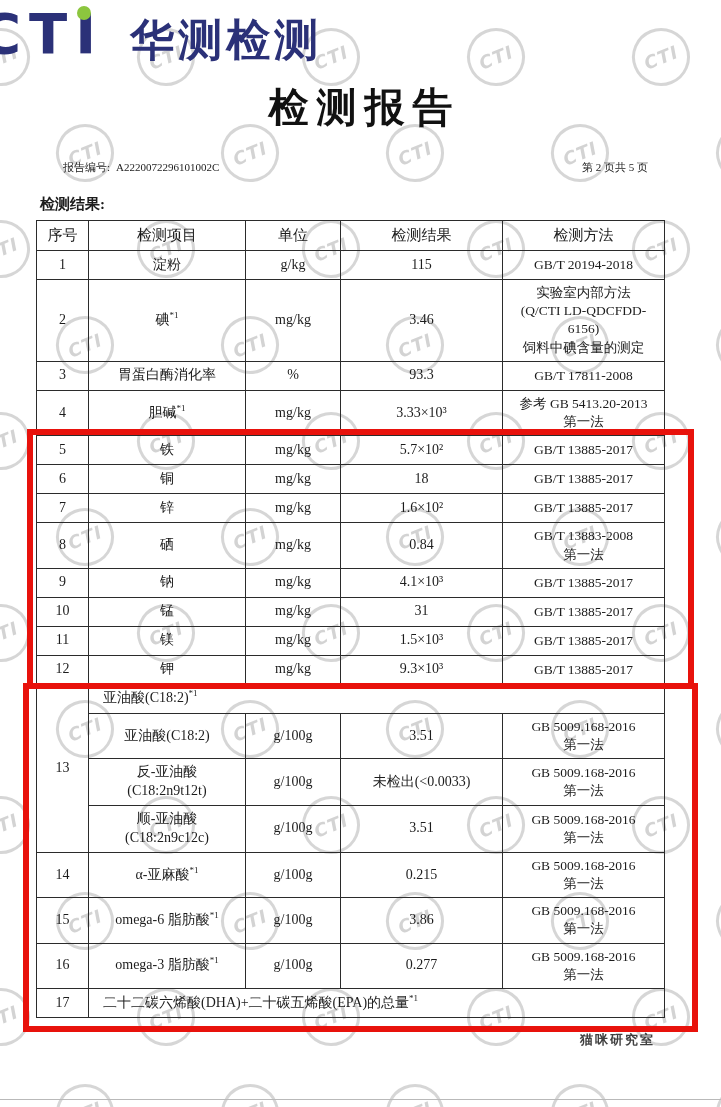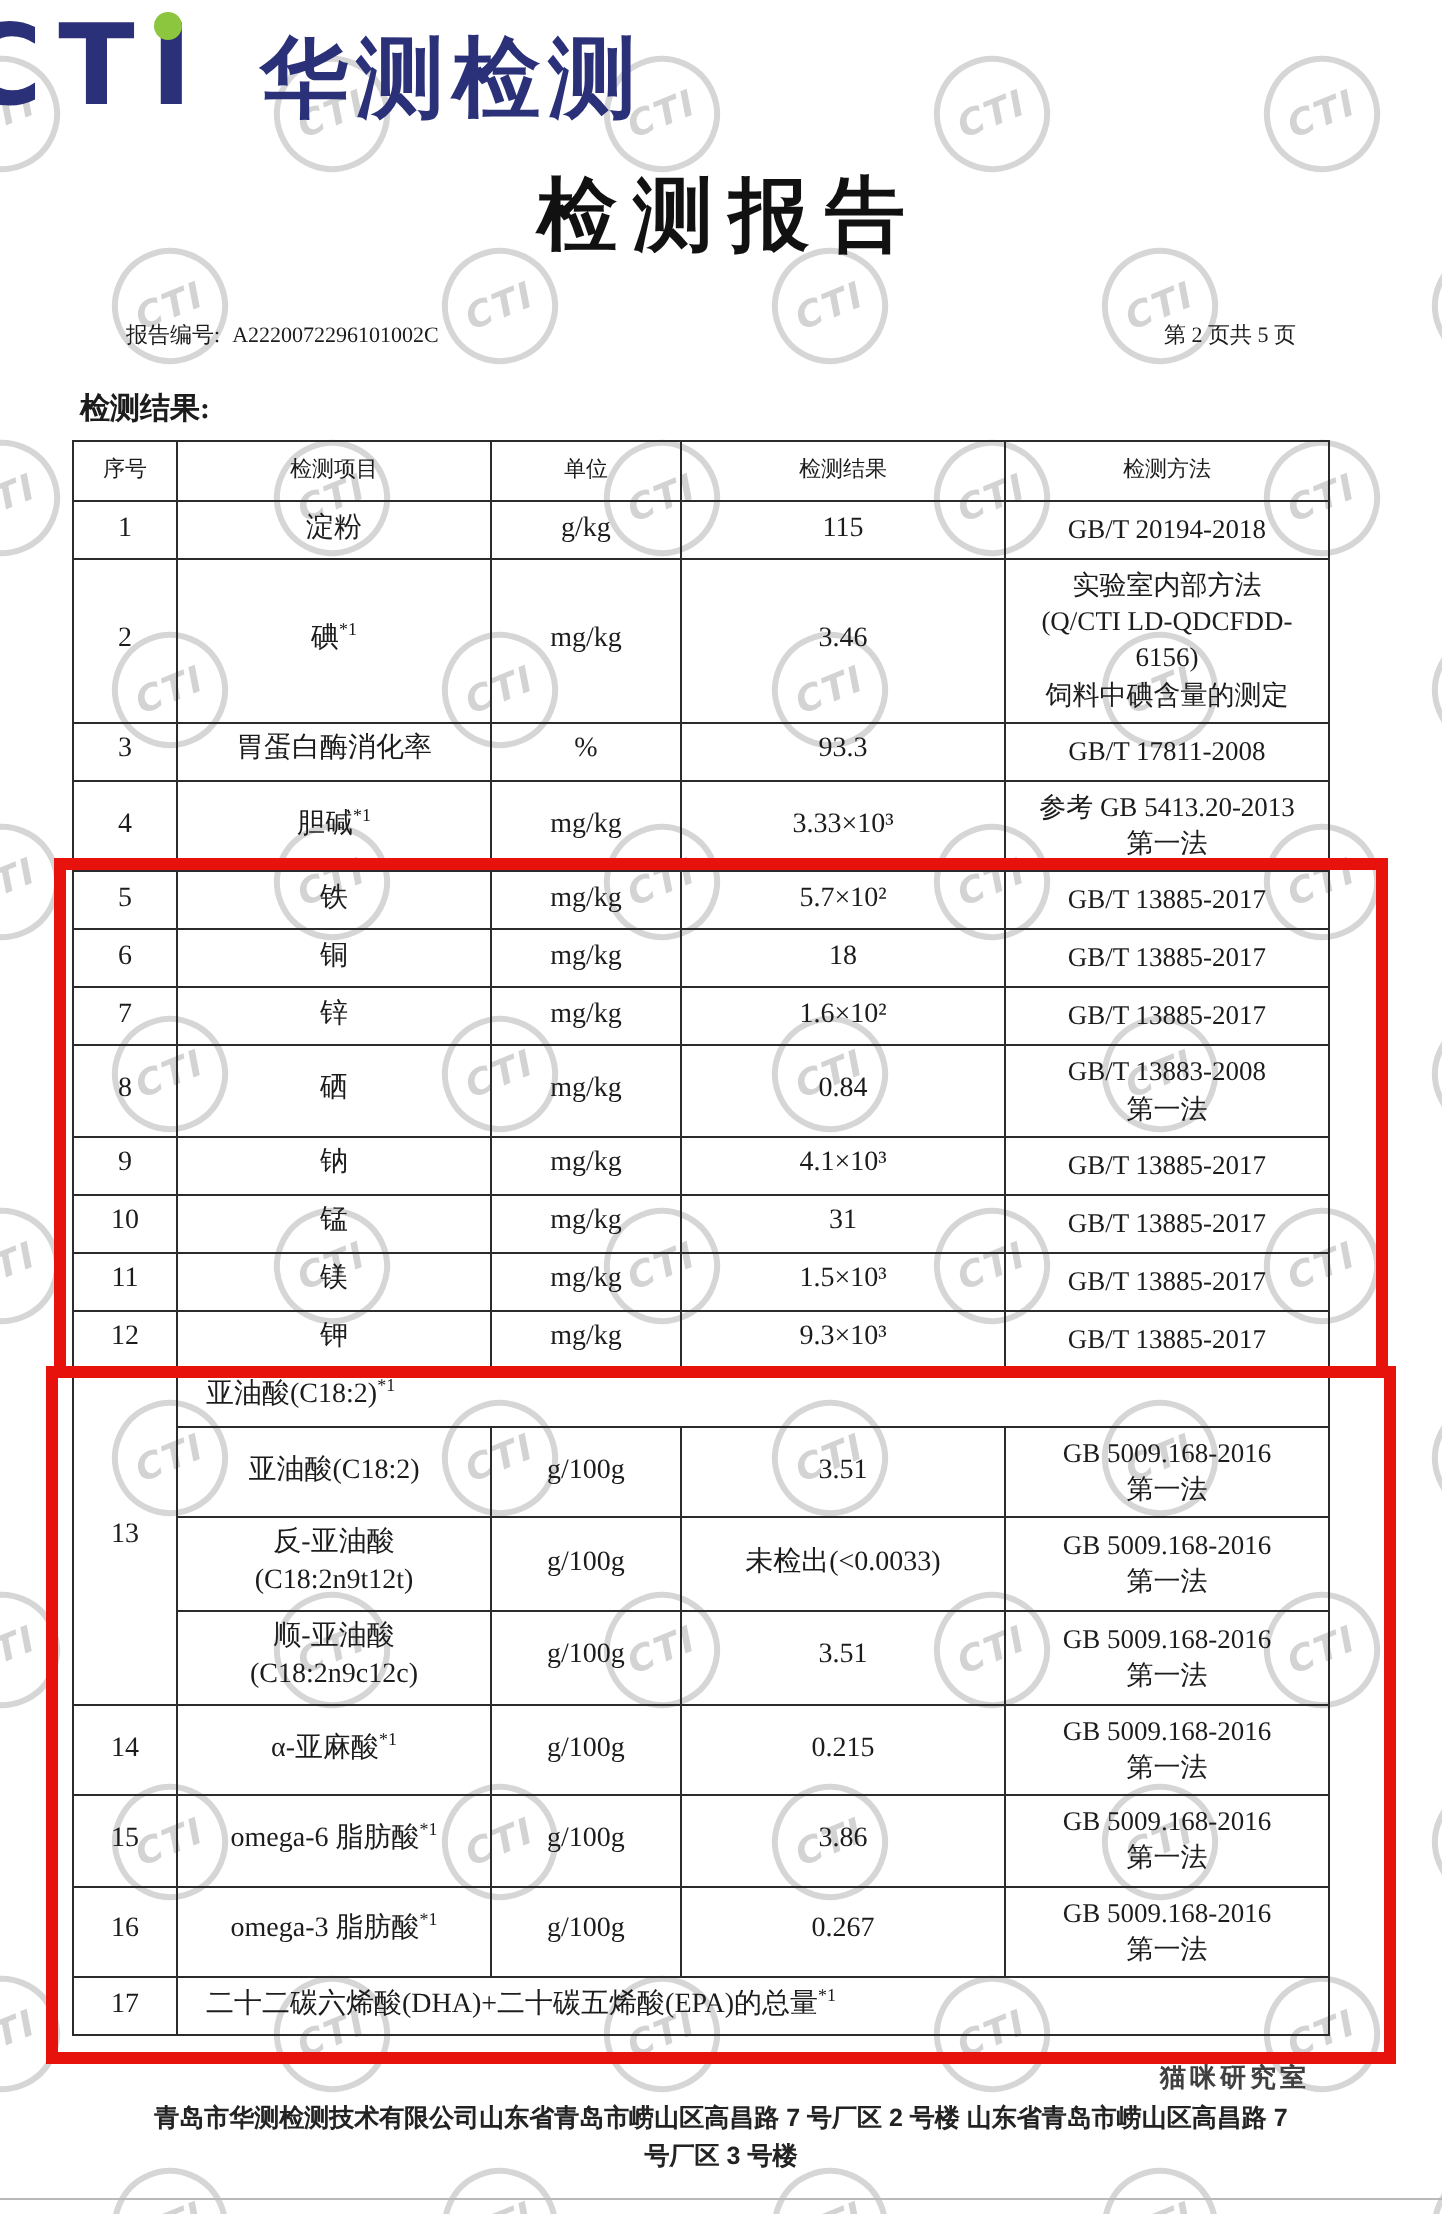--- a/index.html
+++ b/index.html
@@ -27,21 +27,21 @@
         justify-content:space-between;font-size:11px;z-index:1;}
   .meta .no-val{margin-left:6px;}
 
   .section-label{position:absolute;top:195px;left:40px;font-size:15px;font-weight:700;z-index:1;}
 
   
   .results{position:absolute;left:36px;top:220px;width:628px;border-collapse:collapse;
            table-layout:fixed;z-index:1;background:transparent;}
   .results th,.results td{border:1px solid #2b2b2b;text-align:center;vertical-align:middle;
            font-size:14px;line-height:1.35;padding:4px 3px;height:20px;word-break:break-word;}
-  .results th{font-size:11px;font-weight:400;height:21px;}
+  .results th{font-size:15px;font-weight:400;height:21px;}
   .results td.method{font-size:13.5px;}
   .results td.left{text-align:left;padding-left:14px;}
   .results sup{font-size:9px;line-height:0;}
 
   
   .hl-box{position:absolute;border:6px solid #e8120c;z-index:3;pointer-events:none;box-sizing:border-box;}
 
   .footer{position:absolute;top:1050px;left:48px;width:625px;text-align:center;
           font:700 12.5px/1.55 "Liberation Sans","DejaVu Sans",sans-serif;color:#232323;
           white-space:pre-line;z-index:2;}
@@ -381,32 +381,30 @@
           <td>15</td>
           <td>omega-6 脂肪酸<sup>*1</sup></td>
           <td>g/100g</td>
           <td>3.86</td>
           <td class="method">GB 5009.168-2016<br>第一法</td>
         </tr>
         <tr>
           <td>16</td>
           <td>omega-3 脂肪酸<sup>*1</sup></td>
           <td>g/100g</td>
-          <td>0.267</td>
+          <td>0.277</td>
           <td class="method">GB 5009.168-2016<br>第一法</td>
         </tr>
         <tr>
           <td>17</td>
           <td class="left" colspan="4">二十二碳六烯酸(DHA)+二十碳五烯酸(EPA)的总量<sup>*1</sup></td>
         </tr>
       </tbody>
   </table>
 
   <div class="hl-box" style="border-color: rgb(232, 18, 12); left: 27px; top: 428.812px; width: 667px; height: 260.438px;"></div>
   <div class="hl-box" style="border-color: rgb(232, 18, 12); left: 23px; top: 683.25px; width: 675px; height: 348.812px;"></div>
 
-  <div class="footer">青岛市华测检测技术有限公司山东省青岛市崂山区高昌路 7 号厂区 2 号楼  山东省青岛市崂山区高昌路 7
-号厂区 3 号楼</div>
 
   <div class="credit-echo">猫咪研究室</div>
 
   <div class="bottom-rule"></div>
 </div>
 
 </body></html>

